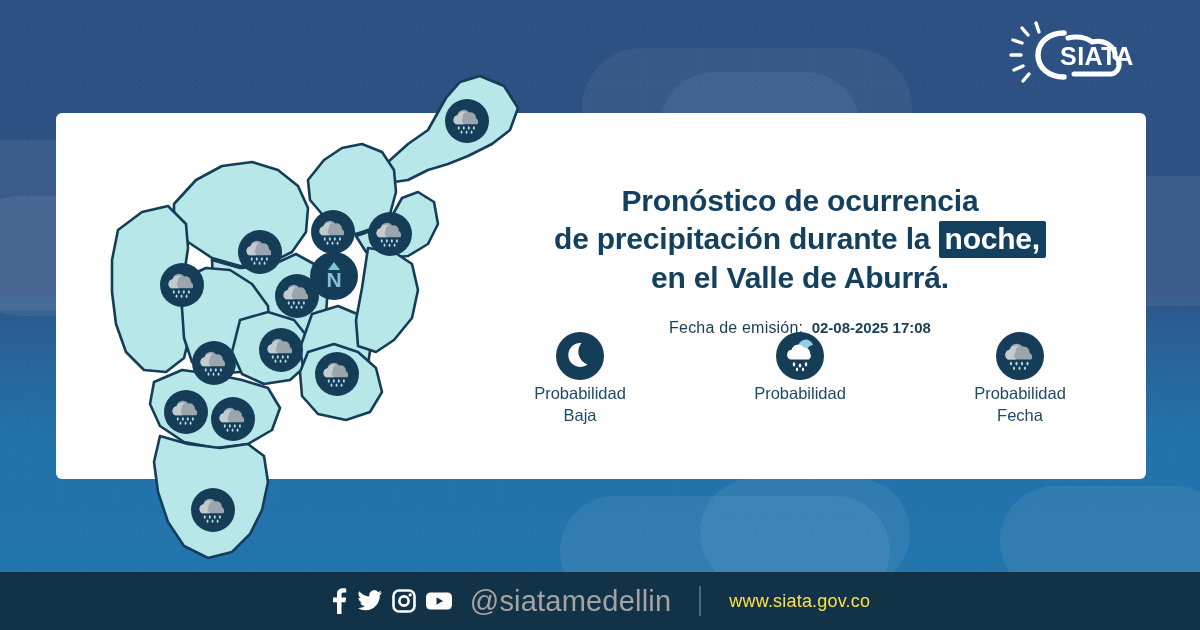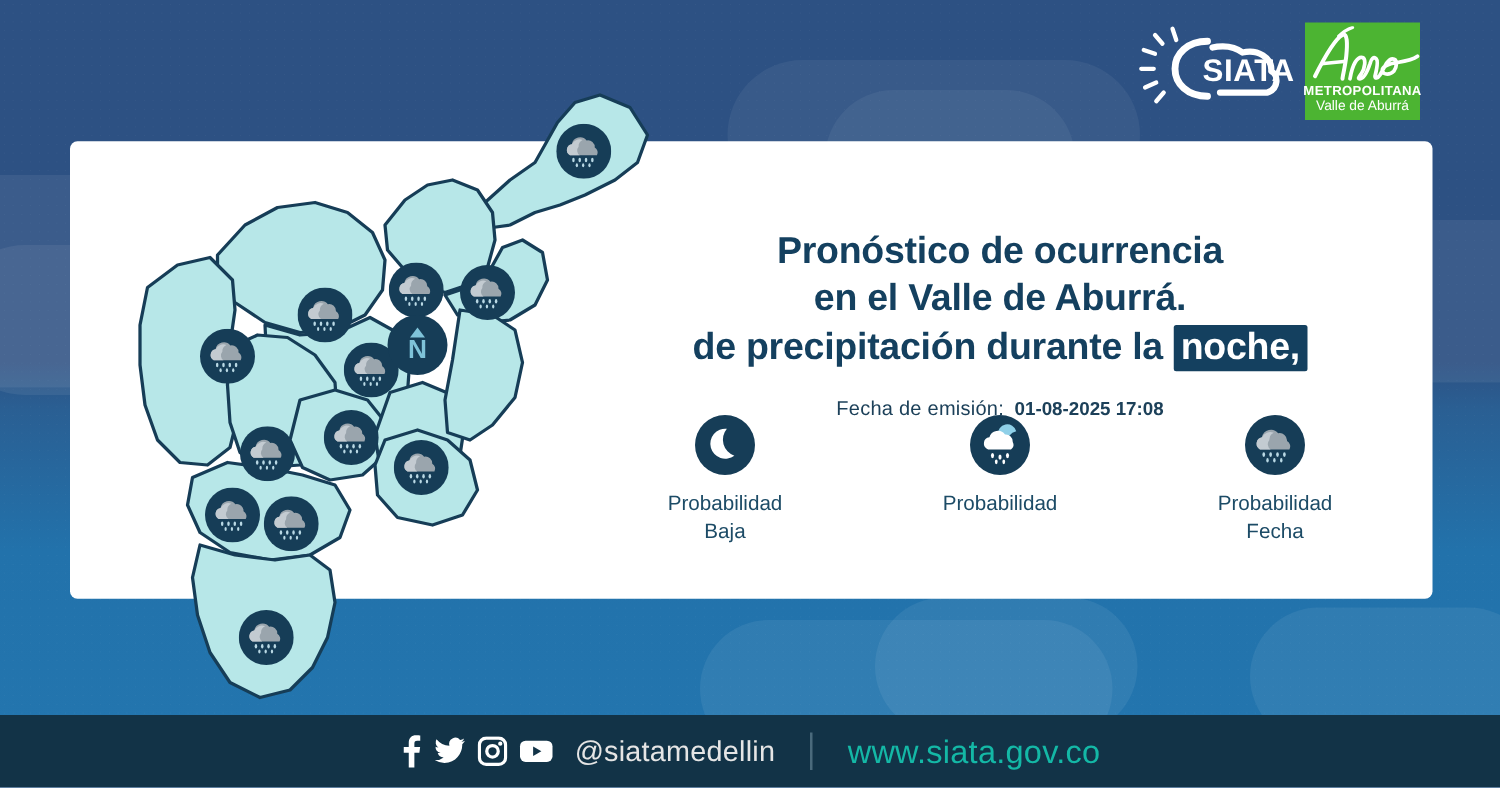--- a/index.html
+++ b/index.html
@@ -75,21 +75,21 @@
   .emision .val { font-size:15px; font-weight:600; margin-left:4px; }
 
   
   .legend {
     position:absolute; left:470px; top:330px; width:660px;
     display:flex; justify-content:space-around; align-items:flex-start;
   }
   .legend-item { width:170px; text-align:center; }
   .legend-item .lic { height:52px; display:flex; align-items:center; justify-content:center; }
   .legend-item .ltxt {
-    margin-top:10px; color:#1c4b66; font-size:16.5px; line-height:1.35;
+    color:#1c4b66; font-size:16.5px; line-height:1.35;
   }
 
   
   .logos { position:absolute; right:64px; top:18px; display:flex; align-items:flex-start; gap:6px; }
   .siata-logo { position:relative; width:128px; height:72px; }
   .am-logo {
     width:92px; height:78px; background:#4cb432; position:relative;
     display:flex; flex-direction:column; align-items:center; justify-content:flex-end;
     padding-bottom:4px;
   }
@@ -104,23 +104,23 @@
     letter-spacing:2.6px; display:flex; align-items:center; justify-content:center;
   }
 
   
   .footer {
     position:absolute; left:0; bottom:0; width:1200px; height:58px;
     background:#123347; display:flex; align-items:center; justify-content:center; gap:0;
   }
   .social { display:flex; align-items:center; gap:9px; margin-right:17px; }
   .social svg { display:block; }
-  .handle { color:#e5e5e5; font-size:23px; letter-spacing:.2px; }
+  .handle { color:#a3a3a3; font-size:29px; letter-spacing:.2px; }
   .divider { width:2px; height:30px; background:#4a6a7c; margin:0 28px; }
-  .site { color:#14b8a6; font-size:26px; letter-spacing:.2px; }
+  .site { color:#fde047; font-size:18px; letter-spacing:.2px; }
 </style>
 </head>
 <body>
 
 <div class="poster">
 
   <div class="sky"></div>
   <div class="sky-noise"></div>
 
   <div class="bgcloud" style="left:-90px; top:140px; width:270px; height:170px;"></div>
@@ -145,35 +145,20 @@
           <line x1="15" y1="63" x2="21" y2="56"></line>
           <line x1="28" y1="5" x2="31" y2="14"></line>
         </g>
         <path d="M56 15 C40 15 30 25 30 37 C30 49 40 59 56 59" stroke="#ffffff" stroke-width="5.5" fill="none" stroke-linecap="round"></path>
         <path d="M60 20 C60 20 74 16 84 24 C96 21 108 28 107 39
                  C113 42 113 53 104 56 L66 56" stroke="#ffffff" stroke-width="5" fill="none" stroke-linejoin="round" stroke-linecap="round"></path>
         <text x="52" y="47" fill="#ffffff" font-family="Liberation Sans, sans-serif" font-size="25" font-weight="bold" letter-spacing="0.5">SIATA</text>
       </svg>
     </div>
 
-    <div class="am-logo">
-      <div class="script">
-        <svg viewBox="0 0 92 46" width="92" height="46">
-          <path d="M8 40 C16 24 24 10 30 7 C34 5 34 14 33 24 C32 33 30 40 30 42" stroke="#ffffff" stroke-width="3.2" fill="none" stroke-linecap="round"></path>
-          <line x1="13" y1="30" x2="33" y2="28" stroke="#ffffff" stroke-width="3"></line>
-          <path d="M27 8 C31 4 35 2 38 1" stroke="#ffffff" stroke-width="2.6" fill="none" stroke-linecap="round"></path>
-          <path d="M36 42 C38 30 42 24 46 25 C49 26 48 34 45 38 C43 41 42 42 44 42
-                   C47 42 50 36 52 30 C53 26 55 24 57 26 C59 28 57 36 56 40
-                   C56 42 58 42 60 39 C63 34 66 26 70 26 C74 26 74 32 71 36
-                   C68 39 63 39 62 36 C61 33 66 30 74 29 C80 28 86 27 90 24" stroke="#ffffff" stroke-width="3" fill="none" stroke-linecap="round" stroke-linejoin="round"></path>
-        </svg>
-      </div>
-      <div class="l1">METROPOLITANA</div>
-      <div class="l2">Valle de Aburrá</div>
-    </div>
   </div>
 
   <div class="map">
     <svg viewBox="0 0 470 520" preserveAspectRatio="none">
       <g fill="#b7e7e8" stroke="#163d57" stroke-width="2.6" stroke-linejoin="round">
 
         <path d="M332 110 L352 92 L372 78 L390 46 L404 30 L424 24 L448 34
                  L462 56 L454 78 L436 92 L412 104 L392 112 L372 118 L352 128 L338 130 Z"></path>
 
         <path d="M252 128 L268 108 L286 96 L306 92 L326 100 L338 118 L340 140
@@ -435,29 +420,29 @@
     </div>
 
   <div class="compass" style="left:334px; top:276px;">
     <div class="tri"></div>
     <div class="n">N</div>
   </div>
 
   <div class="content">
     <div class="title">
       <div>Pronóstico de ocurrencia</div>
-      <div>en el Valle de Aburrá.</div>
       <div>
         <span>de precipitación durante la</span>
         <span class="hl">noche,</span>
       </div>
+      <div>en el Valle de Aburrá.</div>
     </div>
     <div class="emision">
       <span class="lbl">Fecha de emisión:</span>
-      <span class="val">01-08-2025 17:08</span>
+      <span class="val">02-08-2025 17:08</span>
     </div>
   </div>
 
   <div class="legend">
 
     <div class="legend-item">
       <div class="lic">
         <svg width="48" height="48" viewBox="0 0 48 48">
           <circle cx="24" cy="24" r="24" fill="#163d57"></circle>
           <path d="M31.5 32.5 A12 12 0 1 1 25.5 11 A13.5 13.5 0 0 0 31.5 32.5 Z" fill="#ffffff"></path>

